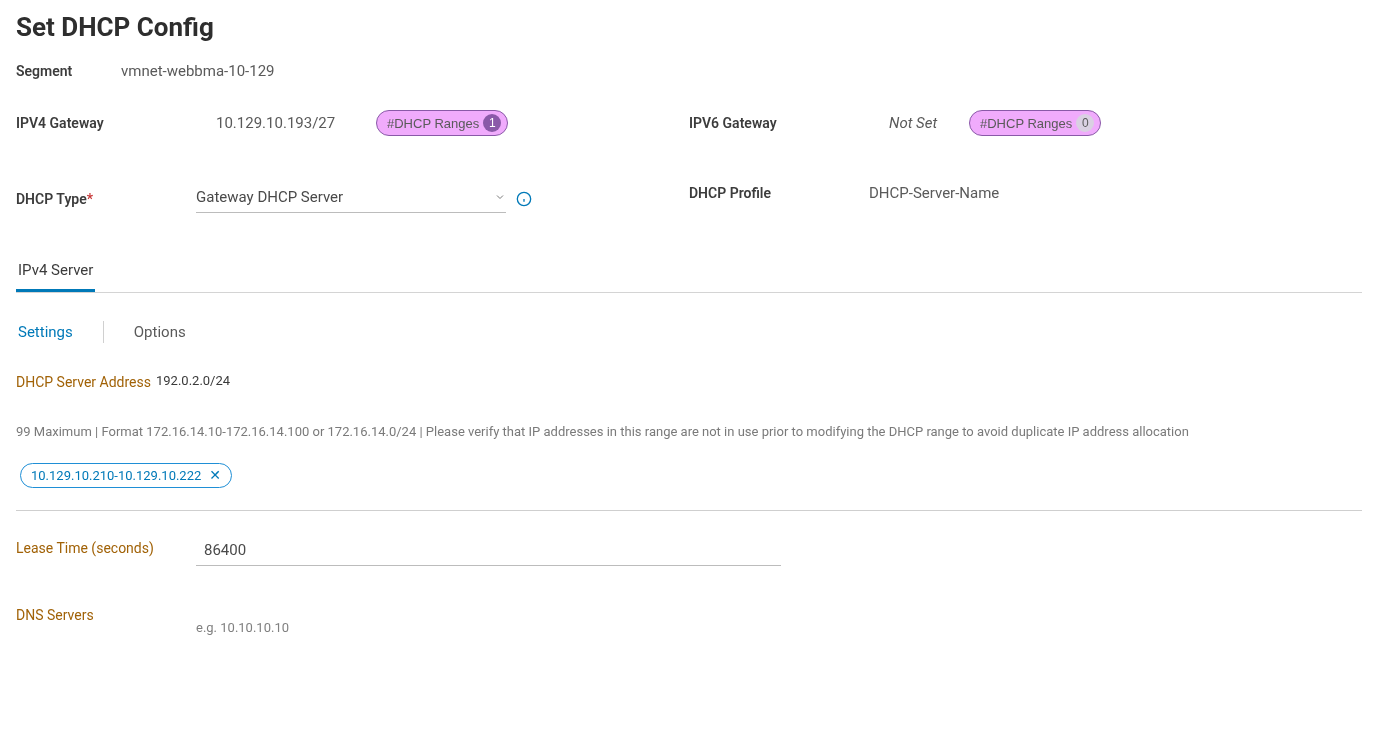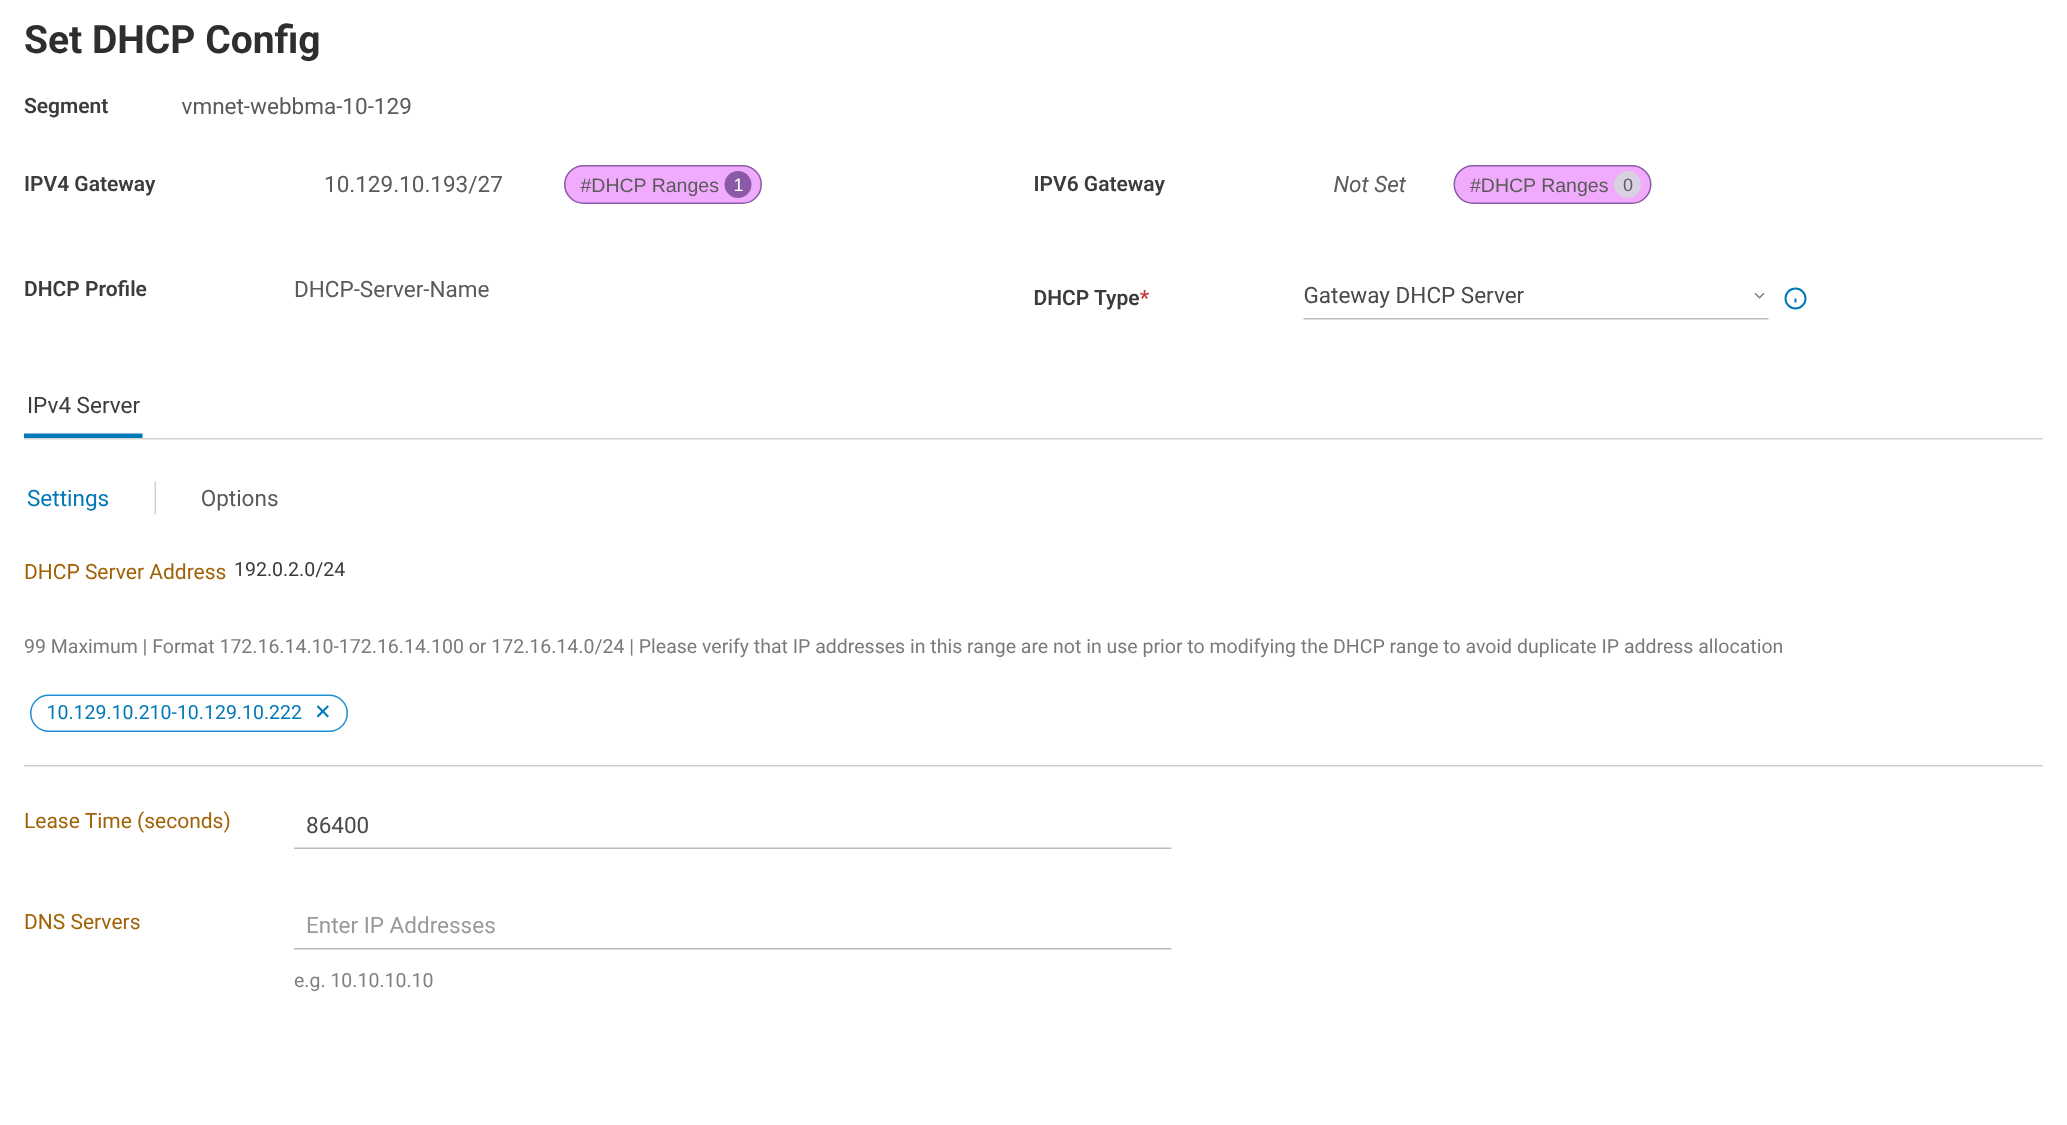--- a/index.html
+++ b/index.html
@@ -263,40 +263,40 @@
     <div class="gateway-label">IPV6 Gateway</div>
     <div class="gateway-value not-set">Not Set</div>
     <button class="range-badge">
       <span>#DHCP Ranges</span>
       <span class="count zero">0</span>
     </button>
   </div>
 </div>
 
 <div class="dhcp-type-row">
-  <div class="dhcp-type-col">
-    <div class="profile-label">DHCP Profile</div>
-    <div class="profile-value">DHCP-Server-Name</div>
-  </div>
   <div class="dhcp-type-col">
     <div class="label">
       <span>DHCP Type</span><span class="required-star">*</span>
     </div>
     <div class="select-input">
       <span>Gateway DHCP Server</span>
       <svg class="chevron-down" viewBox="0 0 24 24" fill="none" stroke="currentColor" stroke-width="2">
           <polyline points="6 9 12 15 18 9"></polyline>
         </svg>
     </div>
     <svg class="info-icon" viewBox="0 0 24 24" fill="none" stroke="currentColor" stroke-width="2">
       <circle cx="12" cy="12" r="10"></circle>
         <line x1="12" y1="16" x2="12" y2="12"></line>
         <line x1="12" y1="8" x2="12.01" y2="8"></line>
     </svg>
   </div>
+  <div class="dhcp-type-col">
+    <div class="profile-label">DHCP Profile</div>
+    <div class="profile-value">DHCP-Server-Name</div>
+  </div>
 </div>
 
 <div class="tabs-primary">
   <div class="tab active">IPv4 Server</div>
 </div>
 
 <div class="tabs-secondary">
   <div class="tab active">Settings</div>
   <div class="tab-sep"></div>
   <div class="tab">Options</div>
@@ -320,16 +320,15 @@
 <hr class="divider">
 
 <div class="field-row" style="margin-bottom:40px;">
   <div class="field-label" style="width:180px;">Lease Time (seconds)</div>
   <input class="text-input" type="text" value="86400" style="">
 </div>
 
 <div class="field-row">
   <div class="field-label" style="width:180px;">DNS Servers</div>
   <div class="input-col">
-    <input class="text-input" type="text" placeholder="Enter IP Addresses" style="">
     <div class="hint">e.g. 10.10.10.10</div>
   </div>
 </div>
 
 </body></html>

